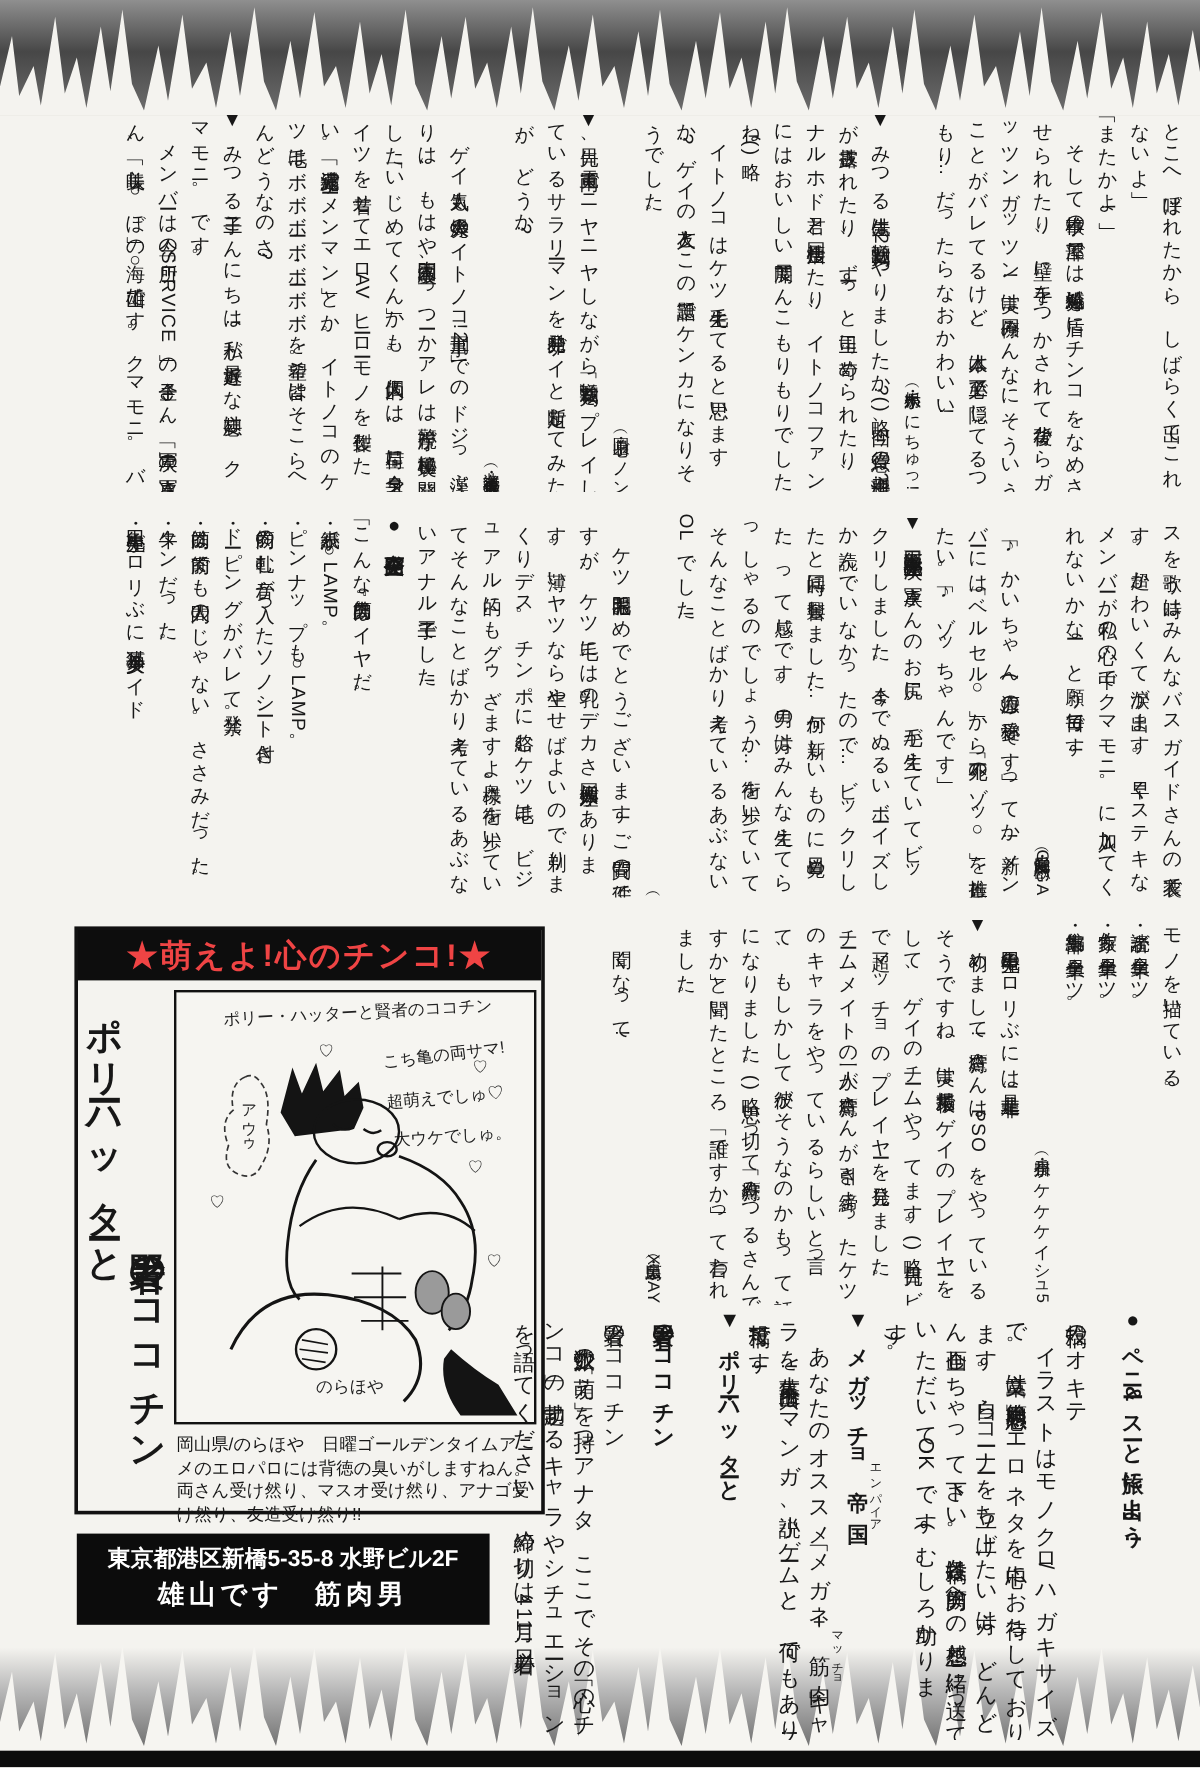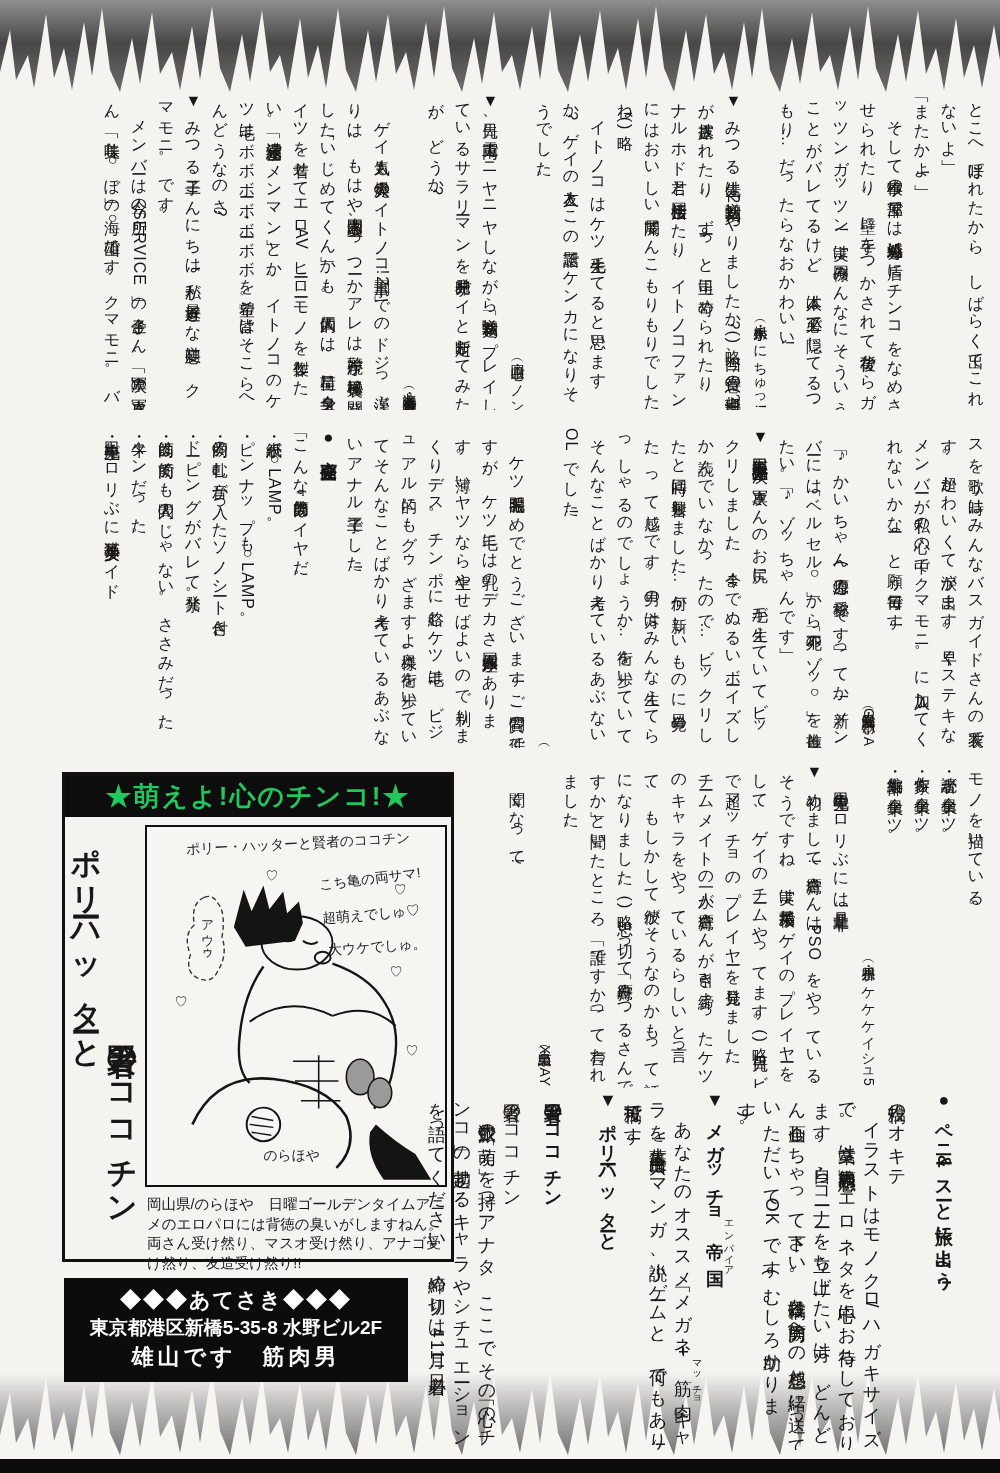--- a/index.html
+++ b/index.html
@@ -26,21 +26,21 @@
   #band1 { left:55px; top:92px;  width:935px; height:318px; }
   #band2 { left:55px; top:428px; width:935px; height:320px; }
   #band3 { left:462px; top:763px; width:528px; height:325px; }
 
   
   .fanart {
     position:absolute; left:62px; top:772px; width:392px; height:490px;
     border:3px solid #111; background:#f4f3ef; box-sizing:border-box; z-index:2;
   }
   .fanart-header {
-    height:42px; background:#0d0d0d; color:#22c55e;
+    height:42px; background:#0d0d0d; color:#ef4444;
     display:flex; align-items:center; justify-content:center;
     font-weight:bold; font-size:26px; letter-spacing:2px;
   }
   .side-title {
     position:absolute; writing-mode:vertical-rl; text-orientation:mixed;
     font-weight:bold; letter-spacing:3px; font-size:30px; line-height:38px;
   }
   #side-title-a { left:2px;  top:52px; }
   #side-title-b { left:38px; top:246px; }
   .art-frame {
@@ -201,21 +201,20 @@
         <ellipse cx="236" cy="268" rx="12" ry="15" fill="#9a9a9a" stroke="#141414" stroke-width="1.6"></ellipse>
         <path d="M232,300 Q252,318 272,330 L288,356 L240,356 Q222,332 226,308 Z" fill="#141414"></path>
         <text class="hand" x="118" y="336">のらほや</text>
       </svg>
     </div>
 
     <div class="caption">岡山県/のらほや　日曜ゴールデンタイムアニメのエロパロには背徳の臭いがしますねん。両さん受け然り、マスオ受け然り、アナゴ受け然り、友造受け然り!!</div>
   </div>
 
   <div class="addr">
-    <div class="a-title">◆◆◆あてさき◆◆◆</div>
     <div class="a-address">東京都港区新橋5-35-8 水野ビル2F</div>
     <div class="a-pub">雄山です　筋肉男</div>
   </div>
 
   <div class="submission">
     <p class="s-head1">●ペニー&amp;スーと旅に出よう!</p>
     <p class="s-subhead">投稿のオキテ</p>
     <p>　イラストはモノクロ/ハガキサイズで。文章は「筋肉男」感想やエロネタを中心にお待ちしております。自らコーナーを立ち上げたい方は、どんどん企画しちゃって下さい。各投稿は筋肉男への感想と一緒に送っていただいてOKです(むしろ助かります)。</p>
     <p class="s-head2"><span>▼メガッチョ</span><ruby><span>帝国</span><rt>エンパイア</rt></ruby></p>
     <p><span>　あなたのオススメ「メガネ+</span><ruby><span>筋肉</span><rt>マッチョ</rt></ruby><span>」キャラを大募集!出典はマンガ、小説、ゲームと、何でもあり!文章投稿可です!</span></p>

